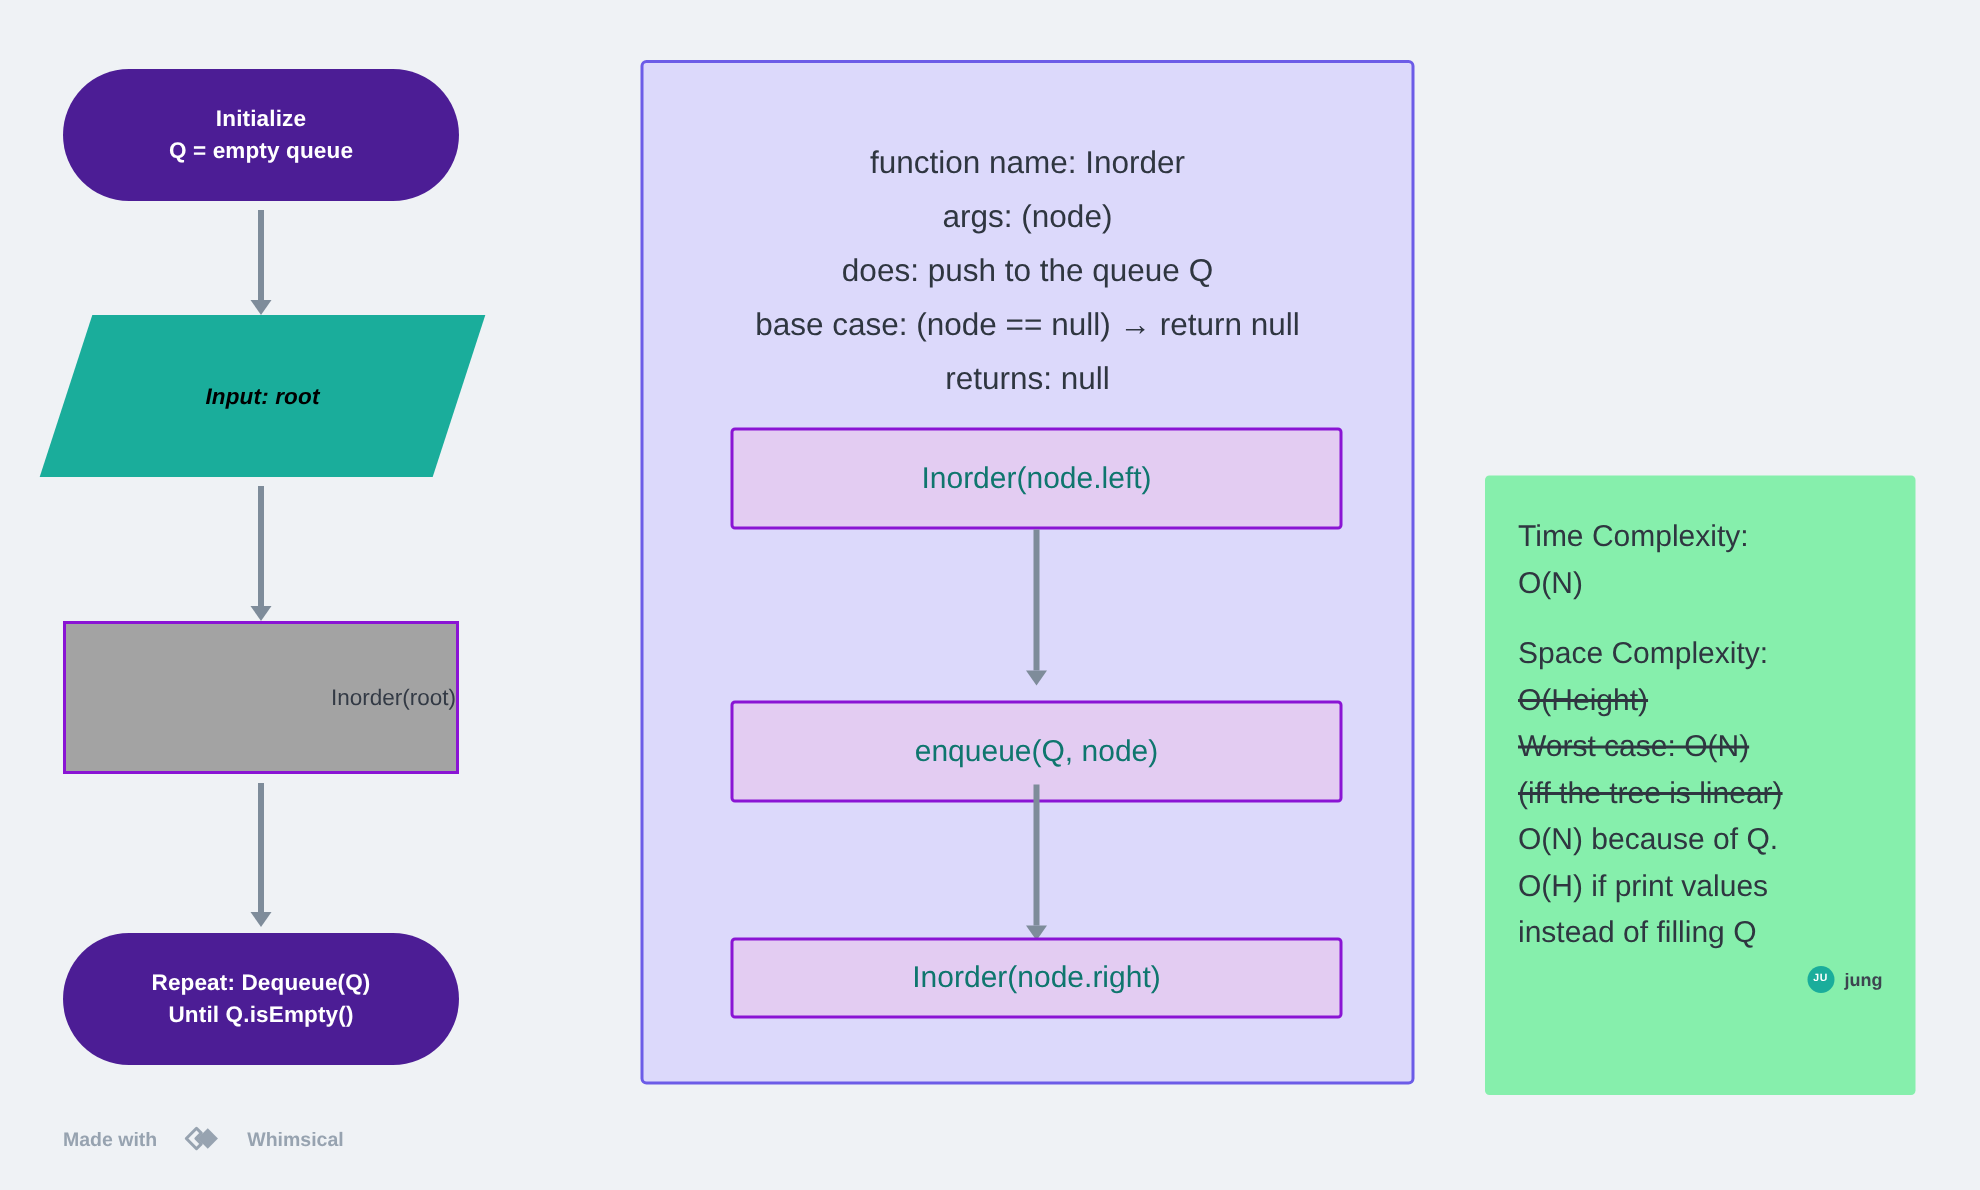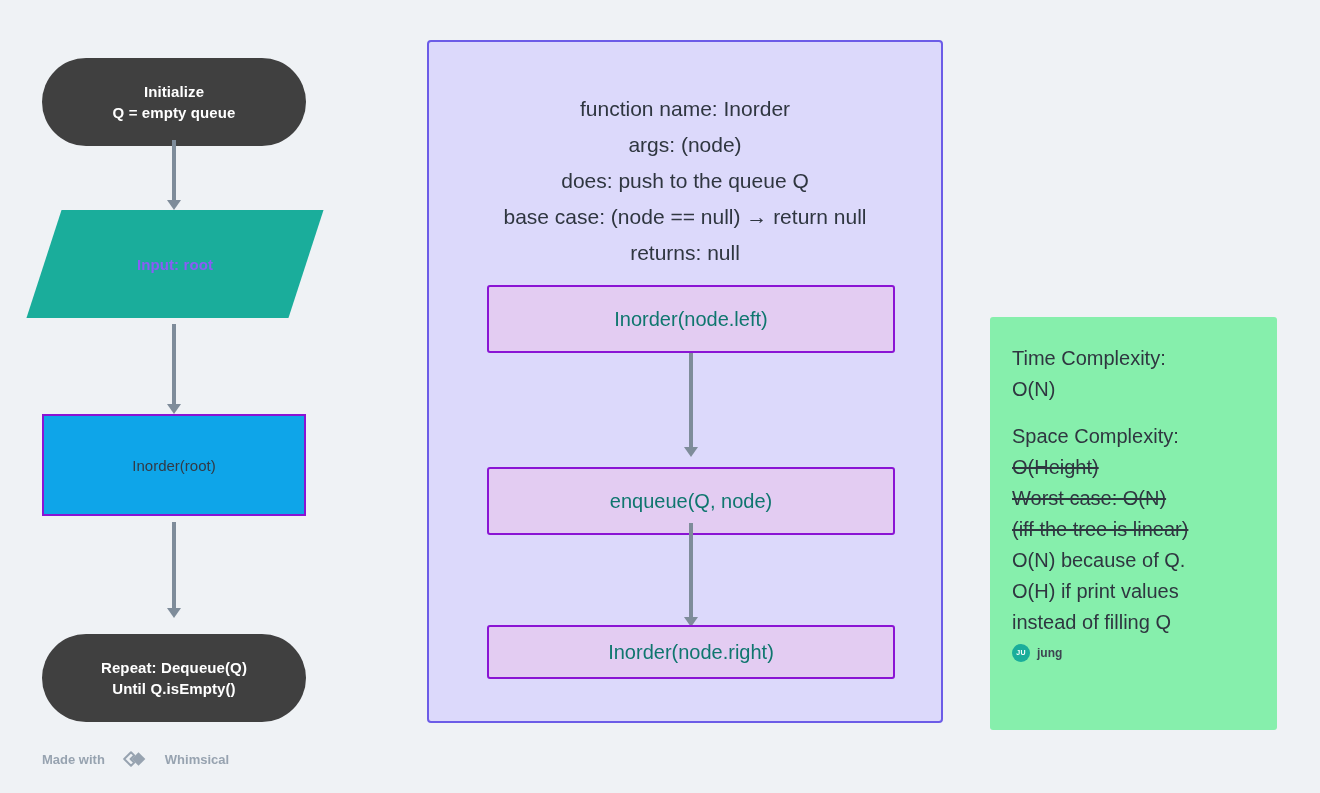--- a/index.html
+++ b/index.html
@@ -26,53 +26,54 @@
     position: absolute;
     box-sizing: border-box;
     display: flex;
     align-items: center;
     justify-content: center;
     text-align: center;
   }
 
   
   .pill {
-    background: #404040;
+    background: #4c1d95;
     border-radius: 56px;
     color: #ffffff;
     font-weight: bold;
     font-size: 15px;
     line-height: 1.42;
     letter-spacing: .1px;
-    margin-top: 12px;
   }
   .pill .line { display: block; }
 
   .parallelogram {
     background: transparent;
   }
   .parallelogram .shape {
     position: absolute;
     inset: 0;
     background: #1aad9b;
     transform: skewX(-18deg);
   }
   .parallelogram .ptext {
     position: relative;
-    color: #8b5cf6;
+    color: #000000;
     font-weight: bold;
     font-size: 15px;
     letter-spacing: .1px;
+    font-style: italic;
   }
 
   .lav-box {
-    background: #0ea5e9;
+    background: #a3a3a3;
     border: 2px solid #8a14d4;
     color: #333a45;
     font-size: 15px;
+    justify-content: flex-end;
   }
 
   
   .arrow {
     position: absolute;
     width: 0;
   }
   .arrow .stem {
     position: absolute;
     left: 50%;
@@ -135,20 +136,21 @@
   }
   .notes-panel .nline { display: block; white-space: pre; }
   .notes-panel .nline.strike { text-decoration: line-through; text-decoration-thickness: 2px; }
   .notes-panel .nline.blank { height: 16px; }
 
   .avatar-row {
     display: flex;
     align-items: center;
     gap: 7px;
     margin-top: 6px;
+    justify-content: flex-end;
   }
   .avatar {
     width: 18px;
     height: 18px;
     border-radius: 50%;
     background: #1aad9b;
     color: #ffffff;
     font-size: 7px;
     font-weight: bold;
     display: flex;

